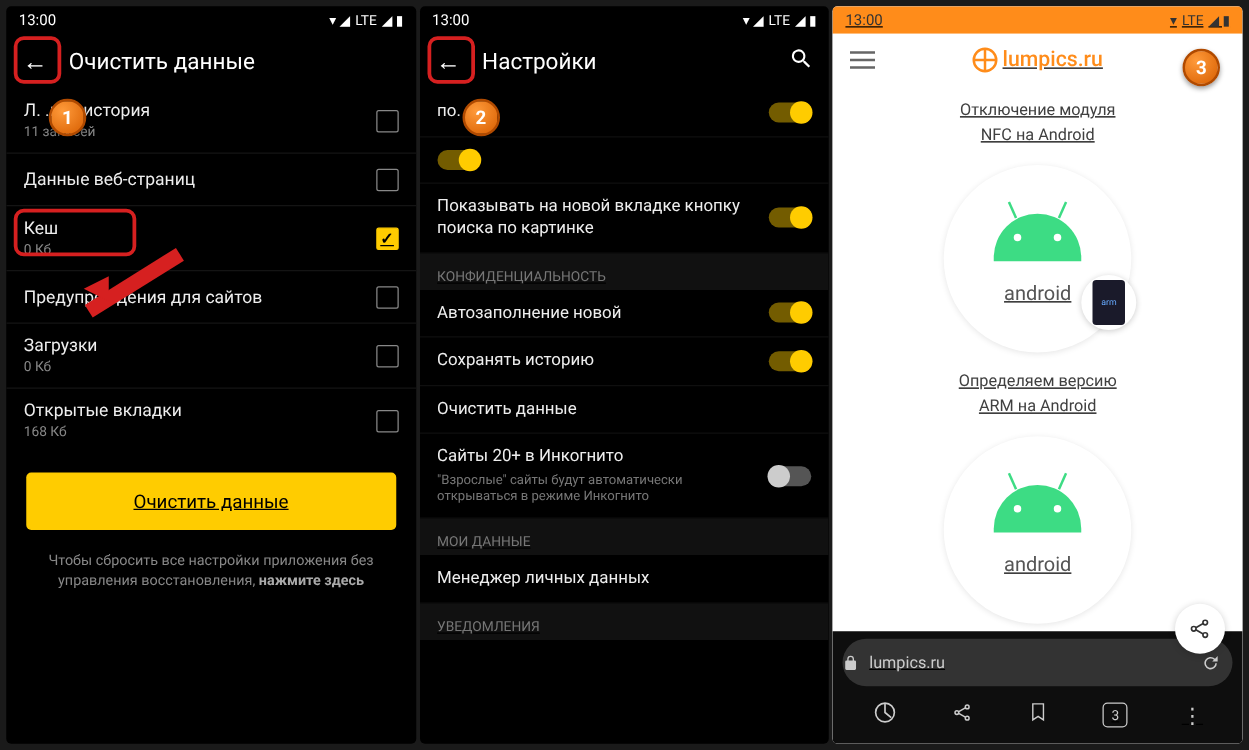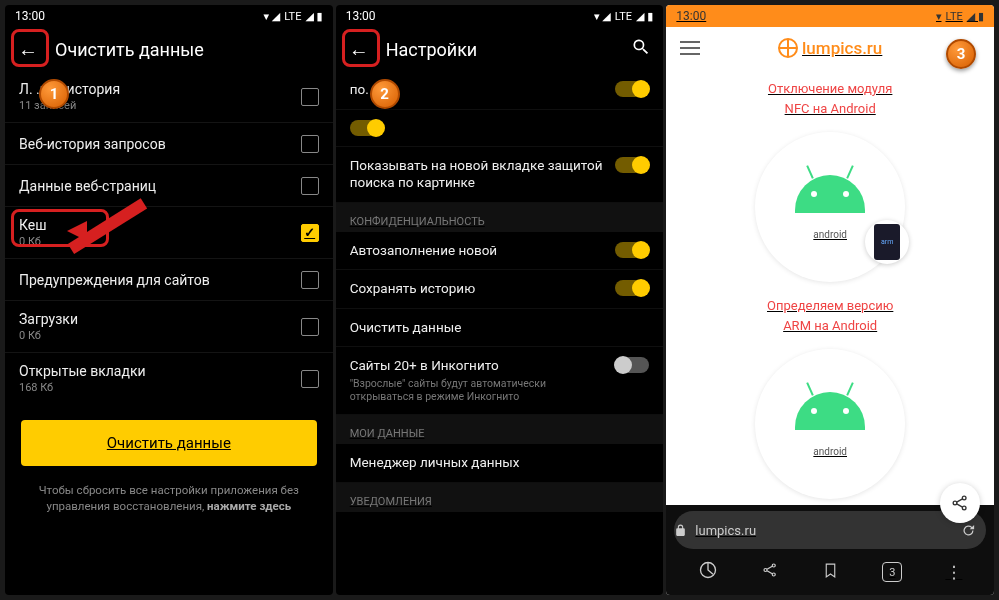--- a/index.html
+++ b/index.html
@@ -112,21 +112,21 @@
   .toggle.on { background: rgba(255,204,0,0.45); }
   .toggle.on::after { background: #ffcc00; left: 17px; }
   .section-header {
     color: #777; font-size: 11px; padding: 12px 14px 4px;
     text-transform: uppercase;
     background: #111;
     border: none;
   }
   .item2 {
     padding: 10px 14px;
-    display: flex; justify-content: space-between;
+    display: flex; align-items: center; justify-content: space-between;
     color: #eee; font-size: 13.5px;
     border-bottom: 1px solid rgba(255,255,255,0.06);
     gap: 6px;
   }
   .item2 .txt { flex: 1; line-height: 1.3; }
   .item2 .sub { font-size: 10.5px; color: #777; margin-top: 2px; }
   .s3header {
     height: 42px; display: flex; align-items: center; padding: 0 14px;
     justify-content: space-between; background: #fff;
   }
@@ -140,21 +140,21 @@
   .logo-icon::before, .logo-icon::after {
     content: ""; position: absolute; background: #ff8c1a;
   }
   .logo-icon::before { width: 2px; height: 16px; left: 7px; top: 0; }
   .logo-icon::after { width: 16px; height: 2px; top: 7px; left: 0; }
   .s3content {
     flex: 1; background: #fff; overflow: hidden;
     display: flex; flex-direction: column; align-items: center;
     padding-top: 10px;
   }
-  .link { color: #ef4444; font-size: 13px; text-align: center; line-height: 1.5; }
+  .link { color: #404040; font-size: 13px; text-align: center; line-height: 1.5; }
   .android-card {
     width: 150px; height: 150px; margin: 14px auto;
     border-radius: 50%; background: #fff;
     box-shadow: 0 1px 5px rgba(0,0,0,0.1);
     display: flex; flex-direction: column; align-items: center; justify-content: center;
     position: relative;
   }
   .android-head {
     width: 70px; height: 38px; background: #3ddc84;
     border-radius: 38px 38px 0 0; position: relative;
@@ -163,21 +163,21 @@
     content: ""; position: absolute; width: 2px; height: 14px;
     background: #3ddc84; top: -10px;
   }
   .android-head::before { left: 14px; transform: rotate(-24deg); }
   .android-head::after { right: 14px; transform: rotate(24deg); }
   .android-eyes {
     position: absolute; width: 6px; height: 6px; background: #fff;
     border-radius: 50%; top: 16px;
   }
   .android-eyes.l { left: 16px; } .android-eyes.r { right: 16px; }
-  .android-label { color: #555; font-size: 10px; margin-top: 16px; }
+  .android-label { color: #555; font-size: 16px; margin-top: 16px; }
   .chip {
     position: absolute; right: -4px; bottom: 18px;
     width: 44px; height: 44px; border-radius: 50%;
     background: #fff; box-shadow: 0 1px 5px rgba(0,0,0,0.2);
     display: flex; align-items: center; justify-content: center;
   }
   .chip-inner { width: 26px; height: 36px; background: #1a1a2a; border-radius: 3px;
     display: flex; align-items: center; justify-content: center; color: #6af; font-size: 7px; }
   .share-fab {
     position: absolute; right: 14px; bottom: 72px;
@@ -230,26 +230,20 @@
   <div class="header">
     <div class="back-btn back-arrow"></div>
     <span>Очистить данные</span>
     <div class="redbox" style="left:6px;top:2px;width:38px;height:38px;"></div>
   </div>
   <div class="list">
     <div class="item">
       <div class="item-text">
           <span>Л.           .ная история</span>
           <span class="item-sub">11 записей</span>
-        </div>
-      <div class="checkbox"></div>
-    </div>
-    <div class="item">
-      <div class="item-text">
-          <span>Веб-история запросов</span>
         </div>
       <div class="checkbox"></div>
     </div>
     <div class="item">
       <div class="item-text">
           <span>Данные веб-страниц</span>
         </div>
       <div class="checkbox"></div>
     </div>
     <div class="item" style="position:relative;gap:31px;">
@@ -308,21 +302,21 @@
   </div>
   <div class="list">
     <div class="item2">
       <div class="txt">по.</div>
       <div class="toggle on"></div>
     </div>
     <div class="item2">
       <div class="toggle on"></div>
     </div>
     <div class="item2">
-      <div class="txt">Показывать на новой вкладке защитой поиска по картинке</div>
+      <div class="txt">Показывать на новой вкладке кнопку поиска по картинке</div>
       <div class="toggle on"></div>
     </div>
     <div class="section-header">КОНФИДЕНЦИАЛЬНОСТЬ</div>
     <div class="item2">
       <div class="txt">Автозаполнение новой</div>
       <div class="toggle on"></div>
     </div>
     <div class="item2">
       <div class="txt">Сохранять историю</div>
       <div class="toggle on"></div>

